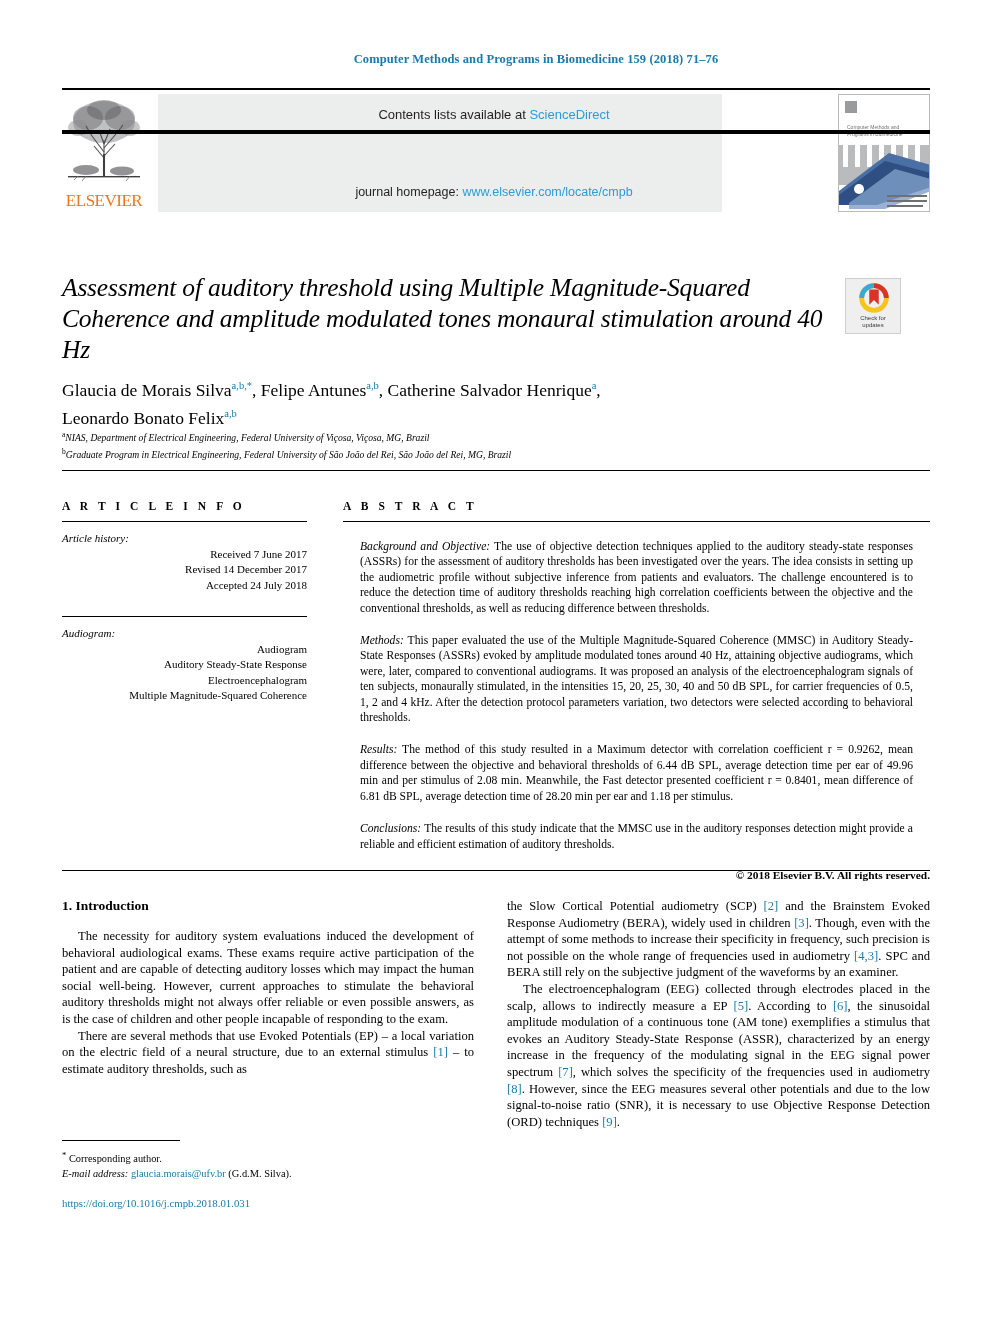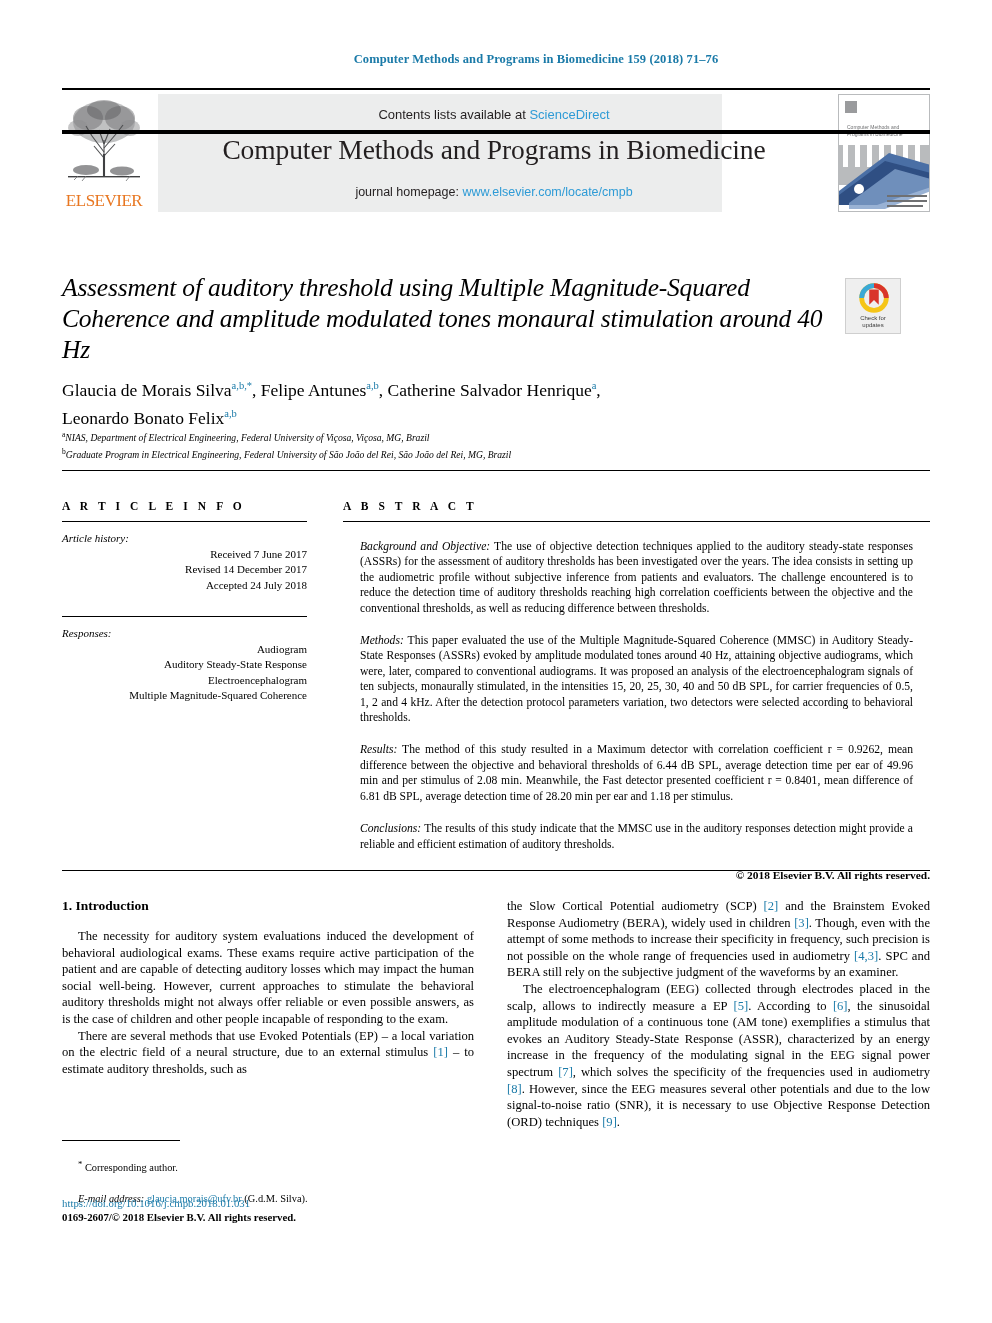--- a/index.html
+++ b/index.html
@@ -343,21 +343,21 @@
   .footnote-rule {
     width: 118px;
     height: 1px;
     background: #000;
     margin-bottom: 7px;
   }
   .footnote-line {
     font-family: "Liberation Serif", serif;
     font-size: 10.4px;
     line-height: 14.5px;
-    margin: 16px;
+    margin: 0;
   }
   .footnote-line .em-label {
     font-style: italic;
   }
   .footnote-line .mail-link {
     color: #1a7aa8;
   }
 
   .footer {
     position: absolute;
@@ -426,21 +426,20 @@
           <path d="M60 85 L64 80"></path>
         </g>
       </svg>
       <div class="elsevier-word">ELSEVIER</div>
     </div>
 
     <div class="journal-band">
       <div class="contents-line">
         <span>Contents lists available at </span><span class="sd-link">ScienceDirect</span>
       </div>
-      <div class="journal-title">Computer Methods and Programs in Biomedicine</div>
       <div class="homepage-line">
         <span>journal homepage: </span><span class="hp-link">www.elsevier.com/locate/cmpb</span>
       </div>
     </div>
 
     <div class="cover-thumb">
       <svg viewBox="0 0 92 118" width="92" height="118">
         <rect x="0" y="0" width="92" height="118" fill="#ffffff"></rect>
         <rect x="6" y="6" width="12" height="12" fill="#9a9b9d"></rect>
         <text x="8" y="34" font-family="Liberation Sans, sans-serif" font-size="5" fill="#6f7072">Computer Methods and</text>
@@ -501,21 +500,21 @@
   <div class="info-col">
     <div class="sec-head">A R T I C L E  I N F O</div>
     <div class="thin-rule"></div>
     <div class="hist-title">Article history:</div>
     <div class="hist-line">Received 7 June 2017</div>
     <div class="hist-line">Revised 14 December 2017</div>
     <div class="hist-line">Accepted 24 July 2018</div>
 
     <div class="kw-block">
       <div class="kw-rule"></div>
-      <div class="kw-title">Responses:</div>
+      <div class="kw-title">Audiogram:</div>
       <div class="kw-line">Audiogram</div>
       <div class="kw-line">Auditory Steady-State Response</div>
       <div class="kw-line">Electroencephalogram</div>
       <div class="kw-line">Multiple Magnitude-Squared Coherence</div>
     </div>
   </div>
 
   <div class="abstract-col">
     <div class="sec-head">A B S T R A C T</div>
     <div class="thin-rule"></div>
@@ -542,16 +541,15 @@
   </div>
 
   <div class="footnote">
     <div class="footnote-rule"></div>
     <p class="footnote-line"><sup>*</sup><span> Corresponding author.</span></p>
     <p class="footnote-line"><span class="em-label">E-mail address:</span> <span class="mail-link">glaucia.morais@ufv.br</span><span> (G.d.M. Silva).</span></p>
   </div>
 
   <div class="footer">
     <p class="doi-line">https://doi.org/10.1016/j.cmpb.2018.01.031</p>
-    <p class="issn-line">0169-2607/© 2018 Elsevier B.V. All rights reserved.</p>
   </div>
 
 </div>
 
 </body></html>

